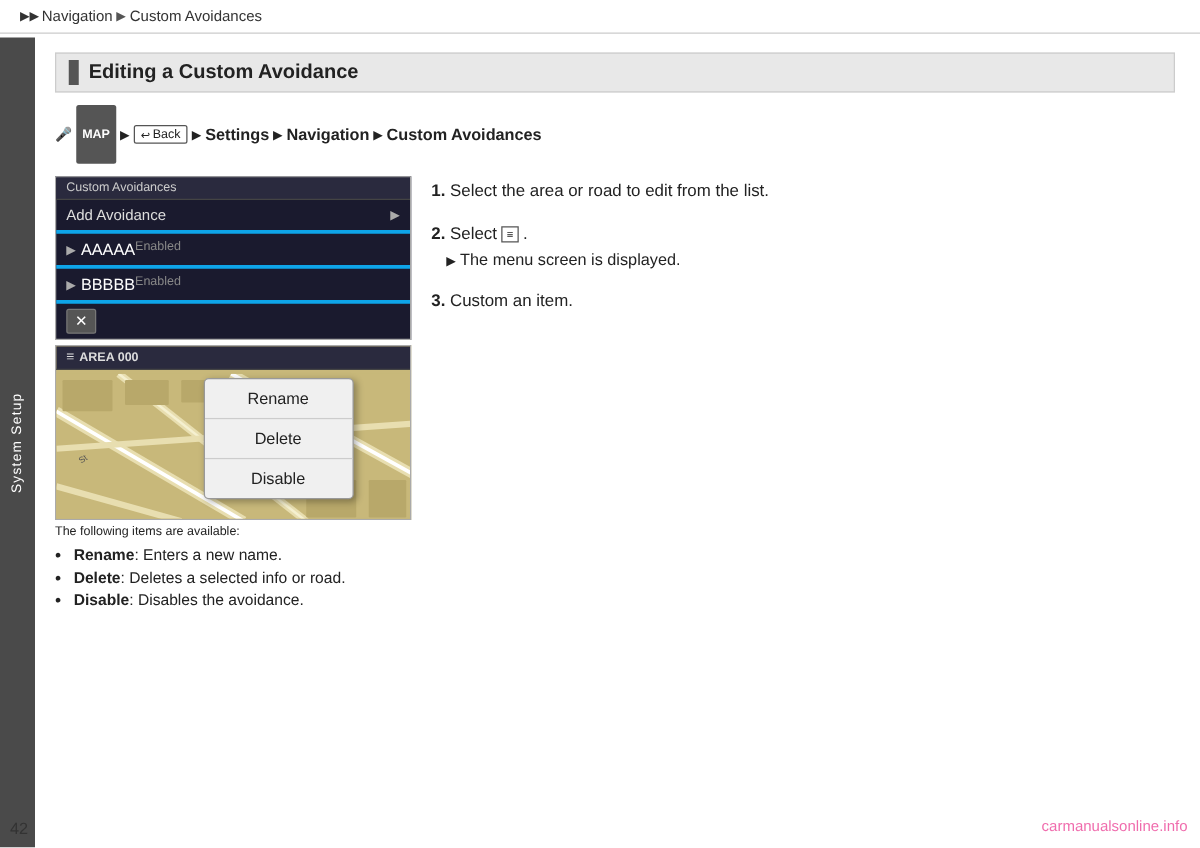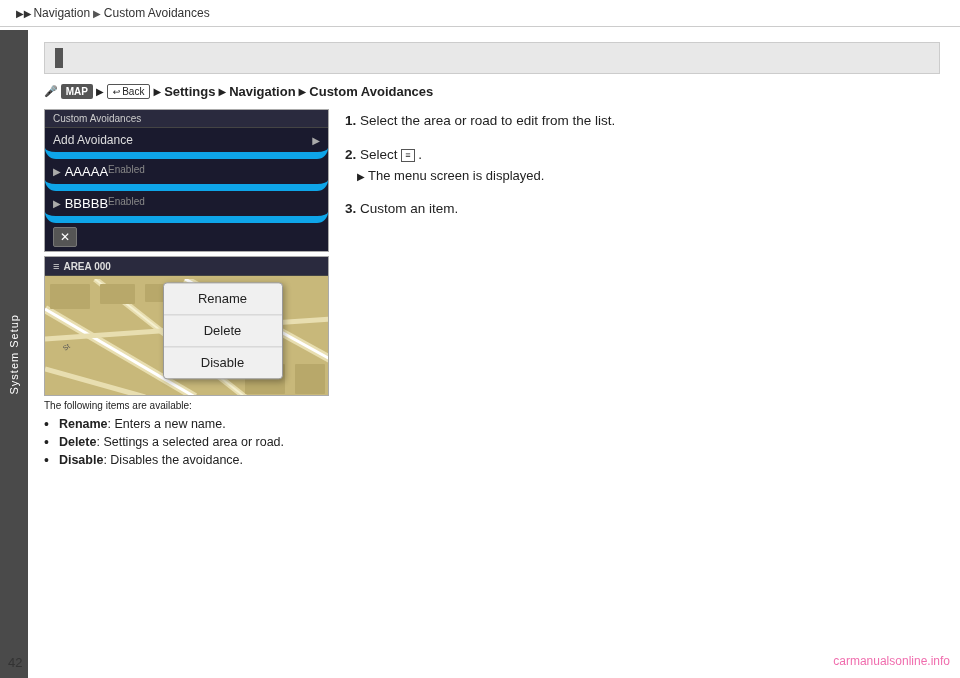--- a/index.html
+++ b/index.html
@@ -86,21 +86,21 @@
       font-size: 13px;
       margin-bottom: 10px;
       flex-wrap: wrap;
       gap: 3px;
     }
     .badge-map {
       background: #555;
       color: #fff;
       font-size: 10px;
       font-weight: bold;
-      padding: 2px 5px;
+      padding: 18px 5px;
       border-radius: 2px;
     }
     .badge-back {
       border: 1px solid #555;
       font-size: 10px;
       padding: 1px 5px;
       border-radius: 2px;
       display: flex;
       align-items: center;
       gap: 2px;
@@ -132,25 +132,24 @@
       background: #2a2a3e;
       color: #ccc;
       font-size: 10px;
       padding: 3px 8px;
       border-bottom: 1px solid #444;
     }
     .screen-item {
       display: flex;
       align-items: center;
       padding: 5px 8px;
-      border-bottom: 7px solid #0ea5e9;
+      border-bottom: 3px solid #0ea5e9;
       color: #eee;
       font-size: 12px;
       position: relative;
-      border-radius: 11px;
     }
     .screen-item .item-arrow {
       position: absolute;
       right: 8px;
       color: #aaa;
       font-size: 10px;
     }
     .screen-item .item-chevron {
       color: #aaa;
       font-size: 10px;
@@ -337,20 +336,21 @@
 </div>
 
 <div class="sidebar">
   <span class="sidebar-label">System Setup</span>
 </div>
 
 <div class="main-content">
 
   <div class="section-heading">
     <span class="heading-bar"></span>
+    <span>Editing a Custom Avoidance</span>
   </div>
 
   <div class="instruction-row">
     <span style="font-size:11px;">🎤</span>
     <span class="badge-map">MAP</span>
     <span style="font-size:10px;">▶</span>
     <span class="badge-back">
       <span class="back-icon">↩</span>
       <span>Back</span>
     </span>
@@ -438,21 +438,21 @@
       <ul class="bullet-list">
         <li>
           <span></span>
           <span>
             <span class="bold">Rename</span><span>: Enters a new name.</span>
           </span>
         </li>
         <li>
           <span></span>
           <span>
-            <span class="bold">Delete</span><span>: Settings a selected area or road.</span>
+            <span class="bold">Delete</span><span>: Deletes a selected info or road.</span>
           </span>
         </li>
         <li>
           <span></span>
           <span>
             <span class="bold">Disable</span><span>: Disables the avoidance.</span>
           </span>
         </li>
       </ul>
 

